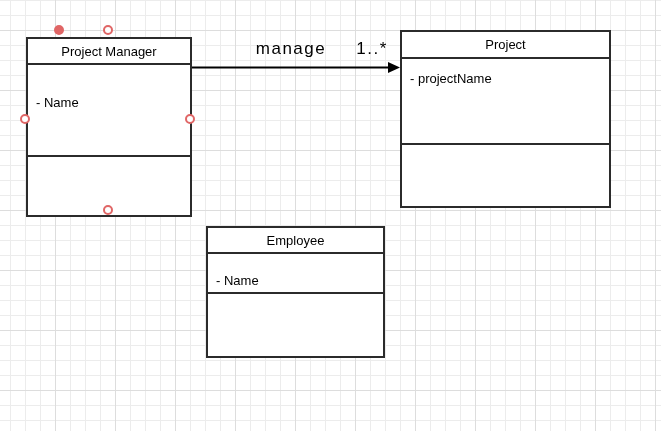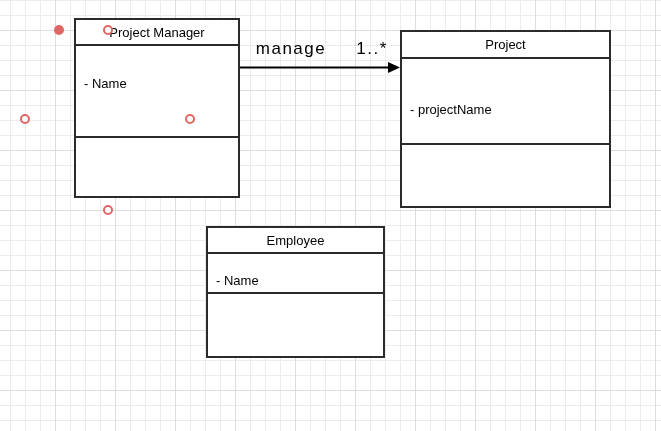--- a/index.html
+++ b/index.html
@@ -30,28 +30,28 @@
     font-size:13px; line-height:13px;
   }
   .uml-attrs{
     box-sizing:border-box; flex:1 1 auto; border-bottom:2px solid var(--stroke);
     padding-left:8px; font-size:13px; line-height:16px;
   }
   .uml-methods{ box-sizing:border-box; }
   .attr-line{ white-space:pre; }
 
   
-  .pm   { left:26px;  top:18px;  width:166px; height:180px;margin-left:48px; }
+  .pm   { left:26px;  top:37px;  width:166px; height:180px; }
   .pm   .uml-title{ height:26px; }
   .pm   .uml-attrs{ padding-top:30px; }
   .pm   .uml-methods{ height:58px; }
 
   .proj { left:400px; top:30px;  width:211px; height:178px; }
   .proj .uml-title{ height:27px;text-align:right; }
-  .proj .uml-attrs{ padding-top:12px;margin-top:31px; }
+  .proj .uml-attrs{ padding-top:12px; }
   .proj .uml-methods{ height:61px; }
 
   .emp  { left:206px; top:226px; width:179px; height:132px; }
   .emp  .uml-title{ height:26px; }
   .emp  .uml-attrs{ padding-top:19px; }
   .emp  .uml-methods{ height:62px; }
 
   .edge-layer{ position:absolute; left:0; top:0; width:661px; height:431px; }
   .edge-label{
     position:absolute; top:40px; transform:translateX(-50%);

